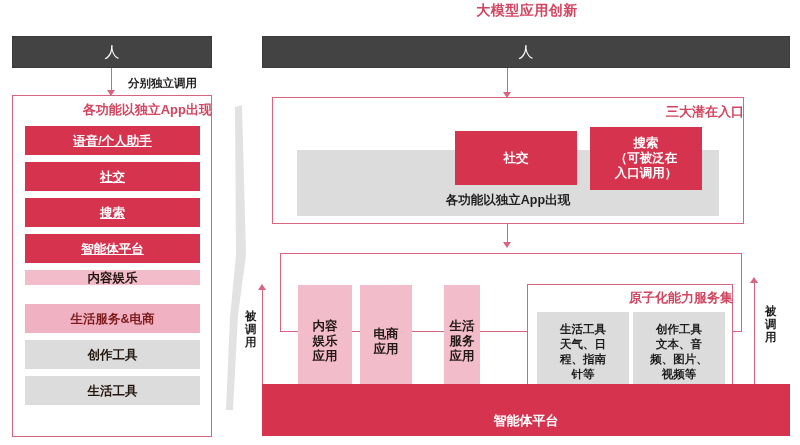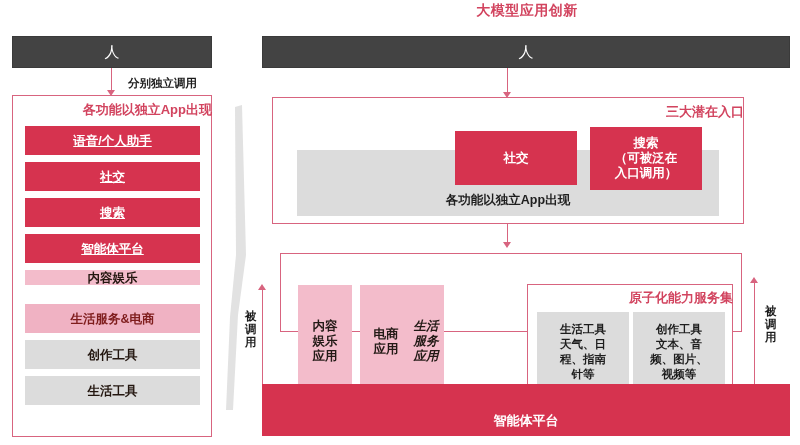--- a/index.html
+++ b/index.html
@@ -192,21 +192,21 @@
   <div class="abs arrow-up" style="left:750px;top:277px;"></div>
   <div class="abs vconn-label" style="left:765px;top:305px;">被调用</div>
 
   <div class="abs hline" style="left:293px;top:331px;width:240px;"></div>
 
   <div class="abs app-box" style="left:298px;top:285px;width:54px;height:113px;white-space:pre-line;">内容
 娱乐
 应用</div>
   <div class="abs app-box" style="left:360px;top:285px;width:52px;height:113px;white-space:pre-line;text-align:center;">电商
 应用</div>
-  <div class="abs app-box" style="left:408px;top:285px;width:36px;height:113px;white-space:pre-line;font-style:italic;">生活
+  <div class="abs app-box" style="left:444px;top:285px;width:36px;height:113px;white-space:pre-line;">生活
 服务
 应用</div>
 
   <div class="abs panel" style="left:527px;top:284px;width:206px;height:115px;"></div>
   <div class="abs panel-title" style="left:527px;top:289px;width:206px;font-size:13px;">原子化能力服务集</div>
 
   <div class="abs tool-box" style="left:537px;top:312px;width:92px;height:80px;white-space:pre-line;">生活工具
 天气、日
 程、指南
 针等</div>

